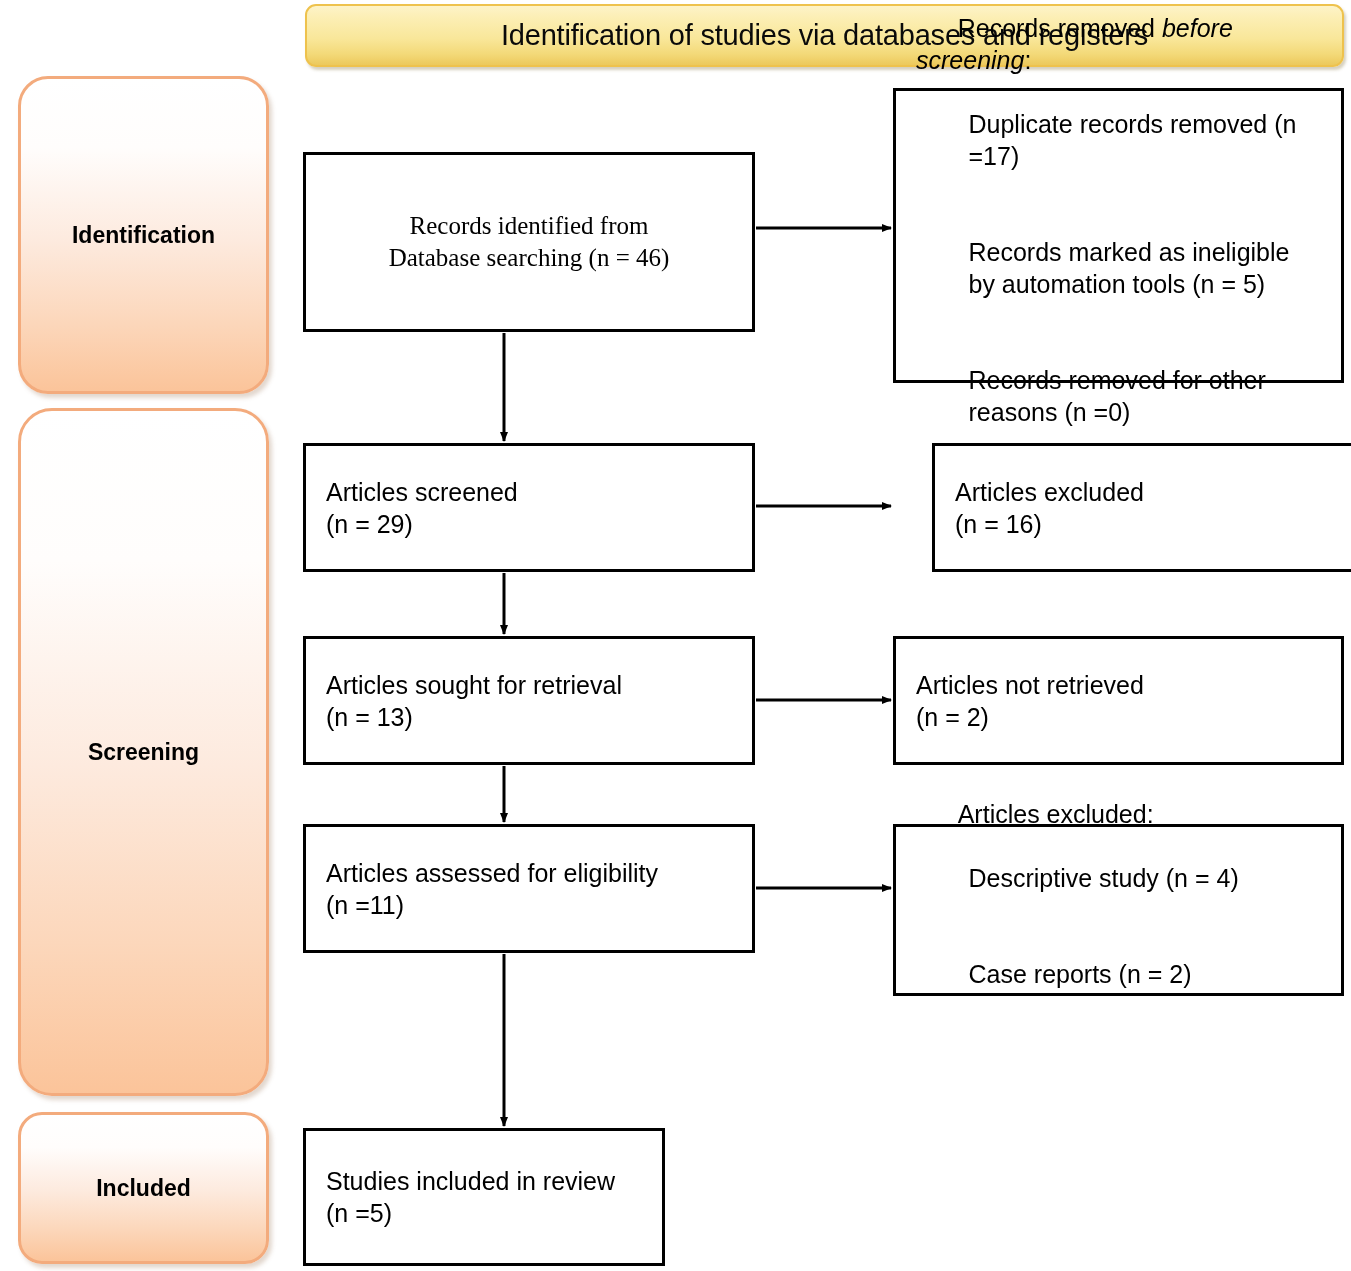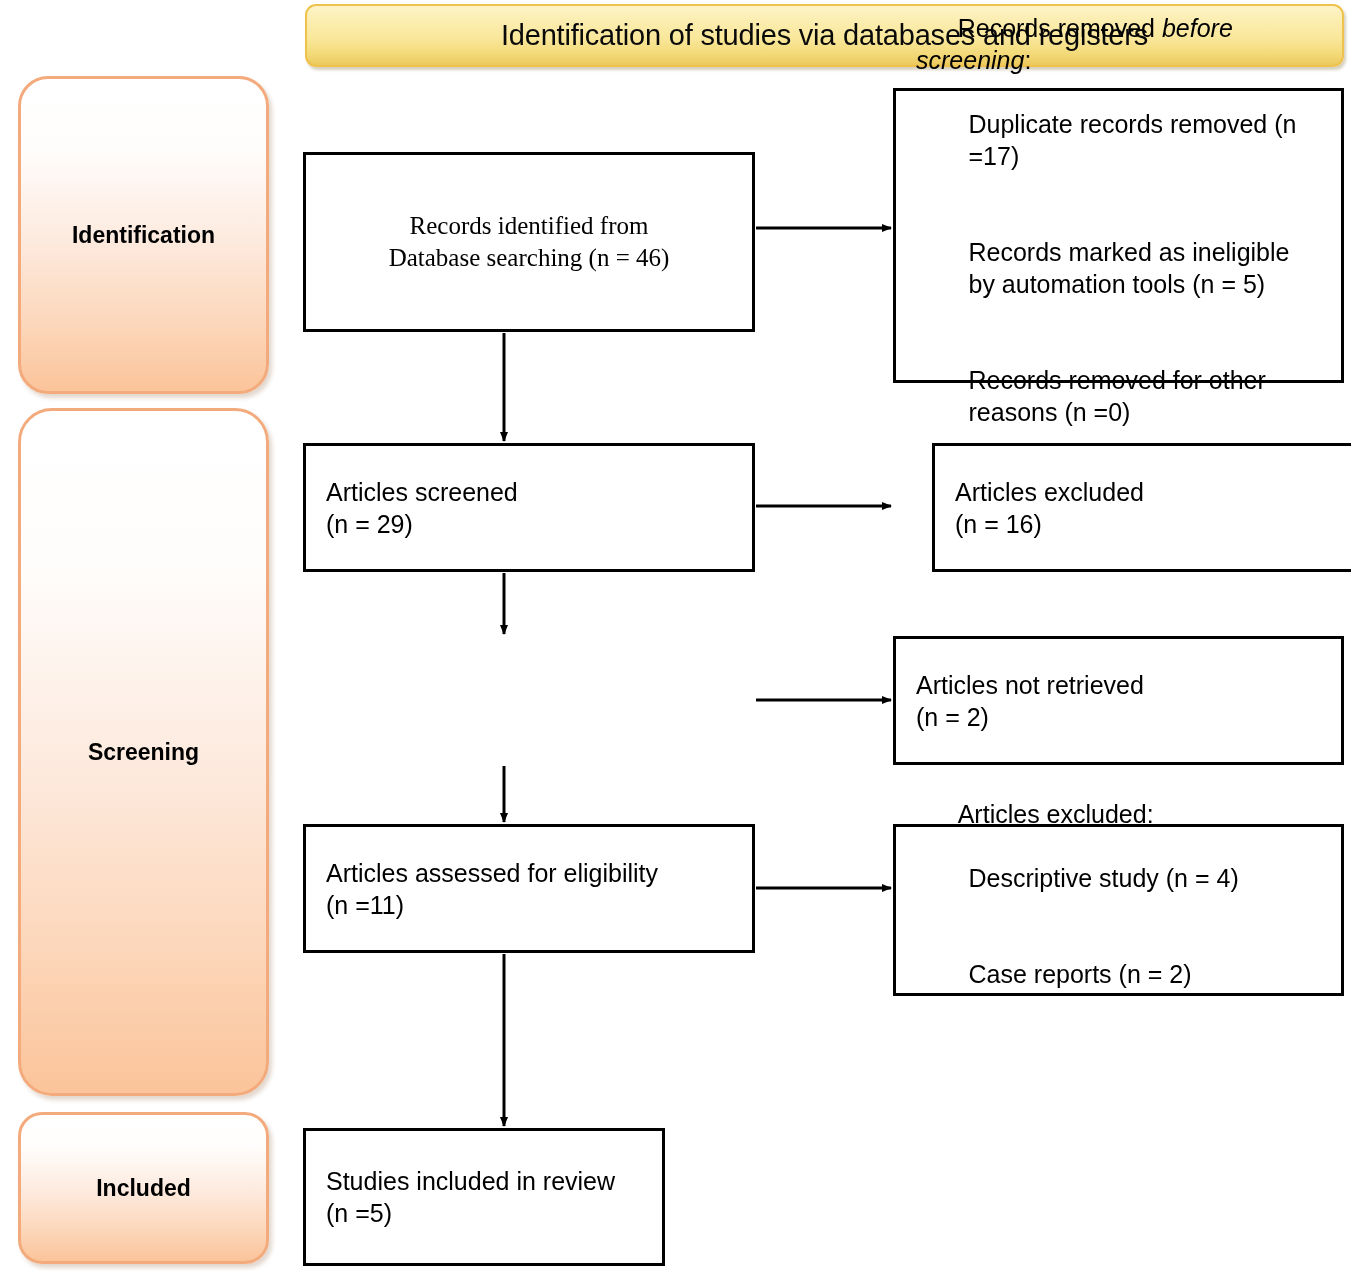--- a/index.html
+++ b/index.html
@@ -143,20 +143,24 @@
   <div class="node center" id="node-identified">
     <span class="node-text">Records identified from
 Database searching (n = 46)</span>
   </div>
 
   <div class="node" id="node-screened">
     <span class="node-text">Articles screened
 (n = 29)</span>
   </div>
 
+  <div class="node" id="node-sought">
+    <span class="node-text">Articles sought for retrieval
+(n = 13)</span>
+  </div>
 
   <div class="node" id="node-assessed">
     <span class="node-text">Articles assessed for eligibility
 (n =11)</span>
   </div>
 
   <div class="node" id="node-included">
     <span class="node-text">Studies included in review
 (n =5)</span>
   </div>

